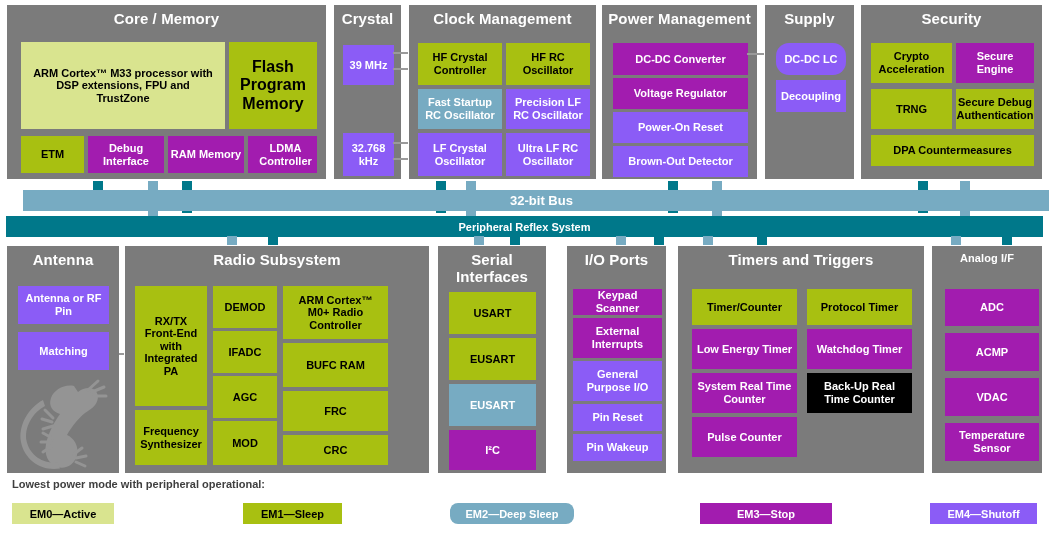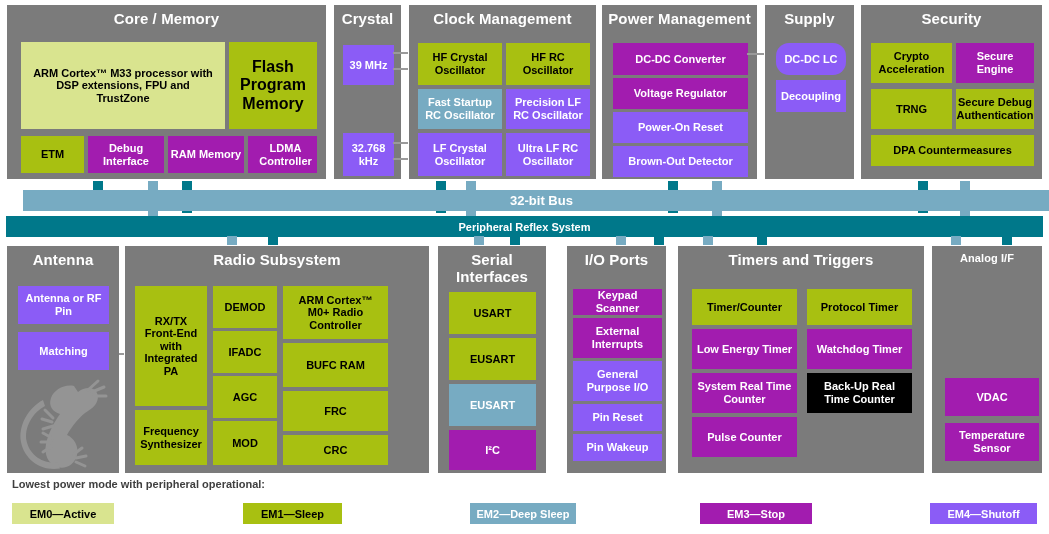--- a/index.html
+++ b/index.html
@@ -102,21 +102,21 @@
     <div class="blk em4" style="left:9px; top:128px; width:51px; height:43px; font-size:11px; padding:0 4px;">32.768 kHz</div>
   </div>
 
   <div class="wire" style="left:393px; top:52px; width:23px; height:2px;"></div>
   <div class="wire" style="left:393px; top:68px; width:23px; height:2px;"></div>
   <div class="wire" style="left:393px; top:142px; width:23px; height:2px;"></div>
   <div class="wire" style="left:393px; top:158px; width:23px; height:2px;"></div>
 
   <div class="panel" style="left:408px; top:4px; width:189px; height:176px;">
     <div class="panel-title" style="position:absolute;left:0;top:6px;width:100%;font-size:15px;">Clock Management</div>
-    <div class="blk em1" style="left:9px; top:38px; width:84px; height:42px; font-size:11px; padding:0 5px;">HF Crystal Oscillator</div>
+    <div class="blk em1" style="left:9px; top:38px; width:84px; height:42px; font-size:11px; padding:0 5px;">HF Crystal Controller</div>
     <div class="blk em1" style="left:97px; top:38px; width:84px; height:42px; font-size:11px; padding:0 5px;">HF RC Oscillator</div>
     <div class="blk em2" style="left:9px; top:84px; width:84px; height:40px; font-size:11px; padding:0 3px;">Fast Startup RC Oscillator</div>
     <div class="blk em4" style="left:97px; top:84px; width:84px; height:40px; font-size:11px; padding:0 3px;text-align:center;">Precision LF RC Oscillator</div>
     <div class="blk em4" style="left:9px; top:128px; width:84px; height:43px; font-size:11px; padding:0 5px;">LF Crystal Oscillator</div>
     <div class="blk em4" style="left:97px; top:128px; width:84px; height:43px; font-size:11px; padding:0 5px;">Ultra LF RC Oscillator</div>
   </div>
 
   <div class="panel" style="left:601px; top:4px; width:157px; height:176px;">
     <div class="panel-title" style="position:absolute;left:0;top:6px;width:100%;font-size:15px;">Power Management</div>
     <div class="blk em3" style="left:11px; top:38px; width:135px; height:32px; font-size:11px;">DC-DC Converter</div>
@@ -234,27 +234,29 @@
     <div class="blk em1" style="left:129px; top:43px; width:105px; height:36px; font-size:11px;">Protocol Timer</div>
     <div class="blk em3" style="left:14px; top:83px; width:105px; height:40px; font-size:11px; padding:0 3px;">Low Energy Timer</div>
     <div class="blk em3" style="left:129px; top:83px; width:105px; height:40px; font-size:11px;">Watchdog Timer</div>
     <div class="blk em3" style="left:14px; top:127px; width:105px; height:40px; font-size:11px; padding:0 3px;">System Real Time Counter</div>
     <div class="blk em4b" style="left:129px; top:127px; width:105px; height:40px; font-size:11px; padding:0 3px;">Back-Up Real Time Counter</div>
     <div class="blk em3" style="left:14px; top:171px; width:105px; height:40px; font-size:11px;">Pulse Counter</div>
   </div>
 
   <div class="panel" style="left:931px; top:245px; width:112px; height:229px;">
     <div class="panel-title" style="position:absolute;left:0;top:6px;width:100%;font-size:11px;">Analog I/F</div>
+    <div class="blk em3" style="left:13px; top:43px; width:94px; height:37px; font-size:11px;">ADC</div>
+    <div class="blk em3" style="left:13px; top:87px; width:94px; height:38px; font-size:11px;">ACMP</div>
     <div class="blk em3" style="left:13px; top:132px; width:94px; height:38px; font-size:11px;">VDAC</div>
     <div class="blk em3" style="left:13px; top:177px; width:94px; height:38px; font-size:11px; padding:0 3px;">Temperature Sensor</div>
   </div>
 
   <div id="legend">
     <div class="legend-caption">Lowest power mode with peripheral operational:</div>
 
     <div class="legend-chip em0" style="left:12px; width:102px;">EM0—Active</div>
     <div class="legend-chip em1" style="left:243px; width:99px;">EM1—Sleep</div>
-    <div class="legend-chip em2" style="left:470px; width:106px;">EM2—Deep Sleep</div>
-    <div class="legend-chip em3" style="left:700px; width:112px;">EM3—Stop</div>
+    <div class="legend-chip em2" style="left:450px; width:124px;border-radius:8px;">EM2—Deep Sleep</div>
+    <div class="legend-chip em3" style="left:700px; width:132px;">EM3—Stop</div>
     <div class="legend-chip em4" style="left:930px; width:107px;">EM4—Shutoff</div>
   </div>
 
 </div>
 
 </body></html>

